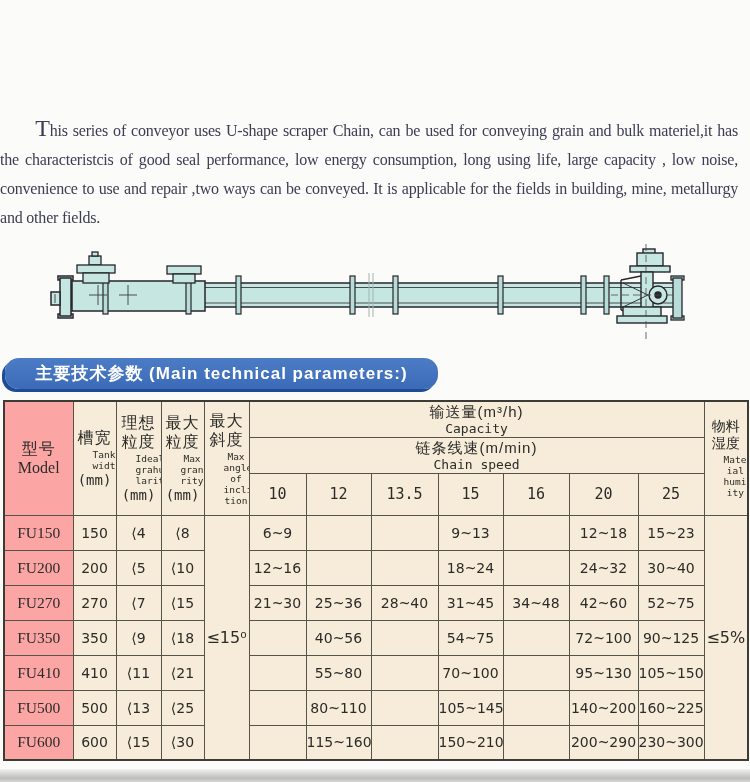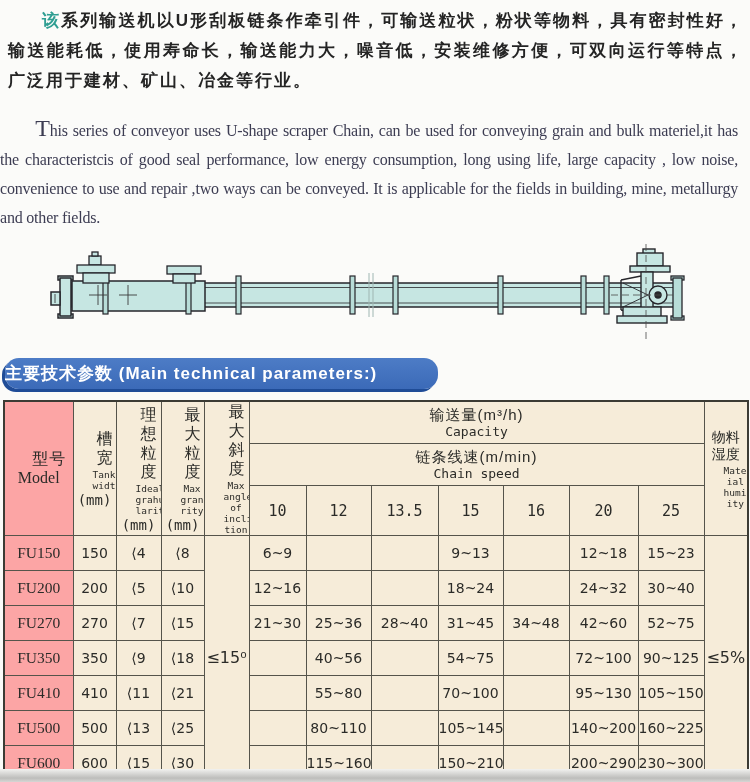--- a/index.html
+++ b/index.html
@@ -15,32 +15,32 @@
     font-family:"Liberation Serif",serif;font-size:16px;color:#3c3c52;
     line-height:29px;letter-spacing:-0.2px;text-indent:2.2em;text-align:justify;}
   .lead-en{font-size:24px;line-height:20px;}
 
   
   .drawing{position:absolute;top:240px;left:25px;width:700px;height:110px;}
 
   
   .banner{position:absolute;top:358px;left:5px;width:433px;height:31px;
     background:linear-gradient(180deg,#4d7cc6 0%,#3b6ab8 100%);
-    box-shadow:-3px 3px 0 #1f4c97;color:#ffffff;line-height:31px;
+    box-shadow:-3px 3px 0 #1f4c97;color:#ffffff;text-align:center;line-height:31px;
     font-size:17px;font-weight:bold;letter-spacing:1px;border-radius:14px;}
 
   
   .tablewrap{position:absolute;top:400px;left:3px;width:744px;}
   table.spec{border-collapse:collapse;table-layout:fixed;width:744px;
     background:#f6ecd9;border:2px solid #3c3b34;}
   table.spec th,table.spec td{border:1px solid #55544b;padding:0;text-align:center;
     vertical-align:middle;font-weight:normal;color:#2b2b28;overflow:hidden;}
   .model-col{background:#fca5a5;}
   .ml{white-space:pre-line;}
-  .hcn{font-size:16px;line-height:19px;letter-spacing:1px;padding-left:21px;}
+  .hcn{font-size:16px;line-height:19px;letter-spacing:1px;}
   .hcn14{font-size:14px;line-height:17px;}
   .hserif{font-family:"Liberation Serif",serif;font-size:16px;line-height:20px;}
   .hen{font-family:"DejaVu Sans Mono",monospace;font-size:9.5px;line-height:11px;margin-top:2px;padding-left:19px;}
   .hunit{font-family:"DejaVu Sans Mono",monospace;font-size:14px;line-height:15px;margin-top:2px;}
   .hcap-cn{font-size:15px;line-height:18px;letter-spacing:1px;}
   .hcap-en{font-family:"DejaVu Sans Mono",monospace;font-size:13px;line-height:15px;}
   .speed{font-family:"DejaVu Sans Mono",monospace;font-size:15px;}
   td.num{font-family:"DejaVu Sans",sans-serif;font-size:14px;}
   td.mserif{font-family:"Liberation Serif",serif;font-size:15.5px;}
   td.big{font-size:16px;}
@@ -49,21 +49,20 @@
 
   
   .bottom-shade{position:absolute;left:0;bottom:0;width:750px;height:13px;
     background:linear-gradient(180deg,#f2f2f0 0%,#bdbdbb 70%,#d6d6d4 100%);}
 </style>
 </head>
 <body>
 
 <div class="page">
 
-  <p class="intro-cn"><span class="lead-cn">该</span><span>系列输送机以U形刮板链条作牵引件，可输送粒状，粉状等物料，具有密封性好，输送能耗低，使用寿命长，输送能力大，噪音低，安装维修方便，可双向运行等特点，广泛用于建材、矿山、冶金等行业。</span></p>
 
   <p class="intro-en"><span class="lead-en">T</span><span>his series of conveyor uses U-shape scraper Chain, can be used for conveying grain and bulk materiel,it has the characteristcis of good seal  performance, low energy consumption, long using life, large capacity , low noise, convenience to use and repair ,two ways can be conveyed.  It is applicable for the fields in building, mine, metallurgy and other fields.</span></p>
 
   <div class="drawing">
     <svg width="700" height="110" viewBox="0 0 700 110" xmlns="http://www.w3.org/2000/svg">
       <g stroke="#26262b" stroke-width="1.5" fill="#c6e6e2">
 
         <rect x="47" y="43" width="608" height="24"></rect>
         <line x1="47" y1="47.5" x2="655" y2="47.5" stroke-width="0.8"></line>
         <line x1="47" y1="63" x2="655" y2="63" stroke-width="0.8"></line>

